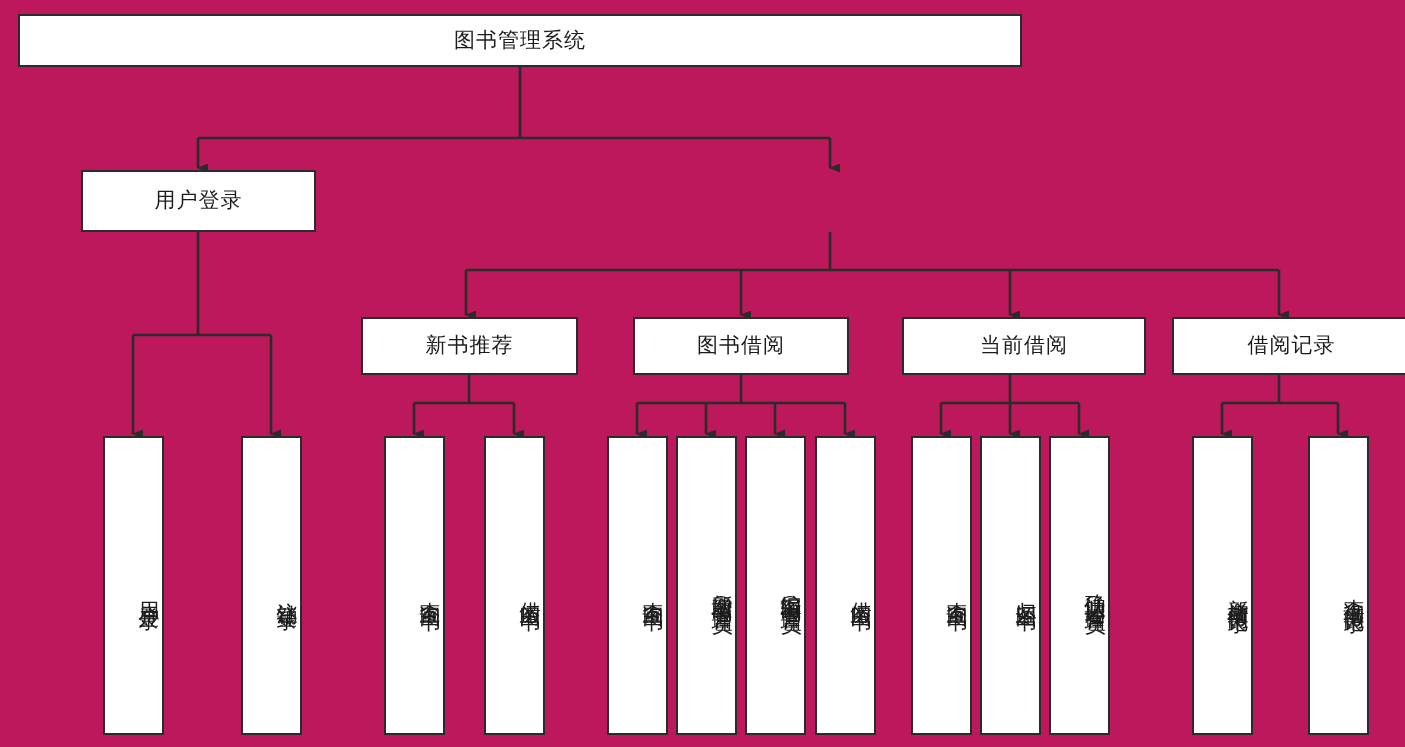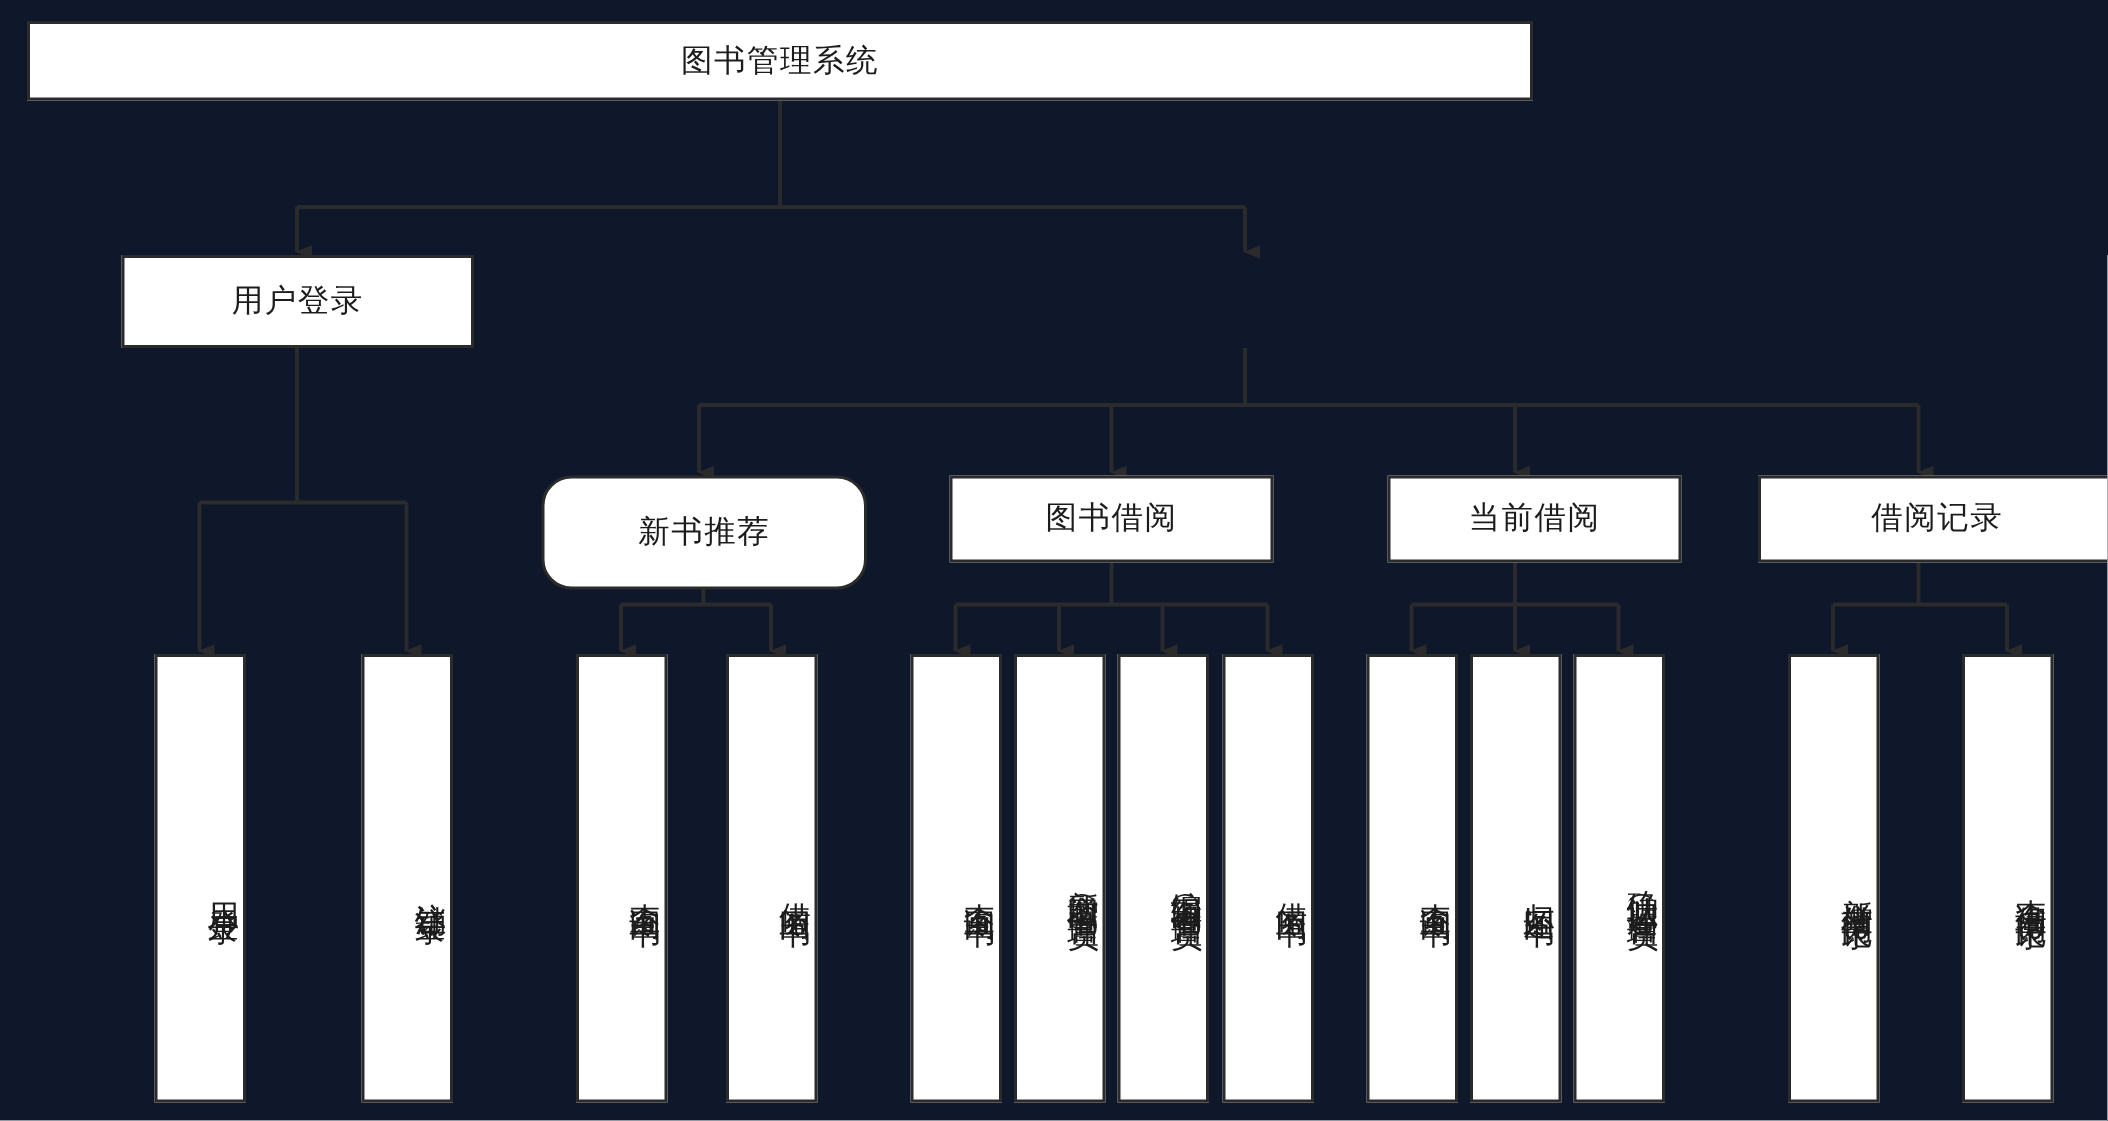--- a/index.html
+++ b/index.html
@@ -8,21 +8,21 @@
     background: #ffffff;
   }
   body {
     font-family: "DejaVu Sans", "Liberation Sans", sans-serif;
     color: #1a1a1a;
   }
   #diagram-root {
     position: relative;
     width: 1405px;
     height: 747px;
-    background: #0f172a;
+    background: #be185d;
     overflow: hidden;
   }
   .node {
     position: absolute;
     box-sizing: border-box;
     border: 2px solid #2b2b2b;
     background: #ffffff;
     display: flex;
     align-items: center;
     justify-content: center;
@@ -121,29 +121,29 @@
 
   <div class="node horiz root" style="left:18px; top:14px; width:1004px; height:53px;">
     <span>图书管理系统</span>
   </div>
 
   <div class="node horiz" style="left:81px; top:170px; width:235px; height:62px;">
     <span>用户登录</span>
   </div>
 
 
-  <div class="node horiz" style="left:361px; top:317px; width:217px; height:76px;border-radius:20px;">
+  <div class="node horiz" style="left:361px; top:317px; width:217px; height:58px;">
     <span>新书推荐</span>
   </div>
 
   <div class="node horiz" style="left:633px; top:317px; width:216px; height:58px;">
     <span>图书借阅</span>
   </div>
 
-  <div class="node horiz" style="left:902px; top:317px; width:196px; height:58px;margin-left:23px;">
+  <div class="node horiz" style="left:902px; top:317px; width:244px; height:58px;">
     <span>当前借阅</span>
   </div>
 
   <div class="node horiz" style="left:1172px; top:317px; width:239px; height:58px;">
     <span>借阅记录</span>
   </div>
 
   <div class="node vert" style="left:103px; top:436px; width:61px; height:299px;">
     <span>用户登录</span>
   </div>

